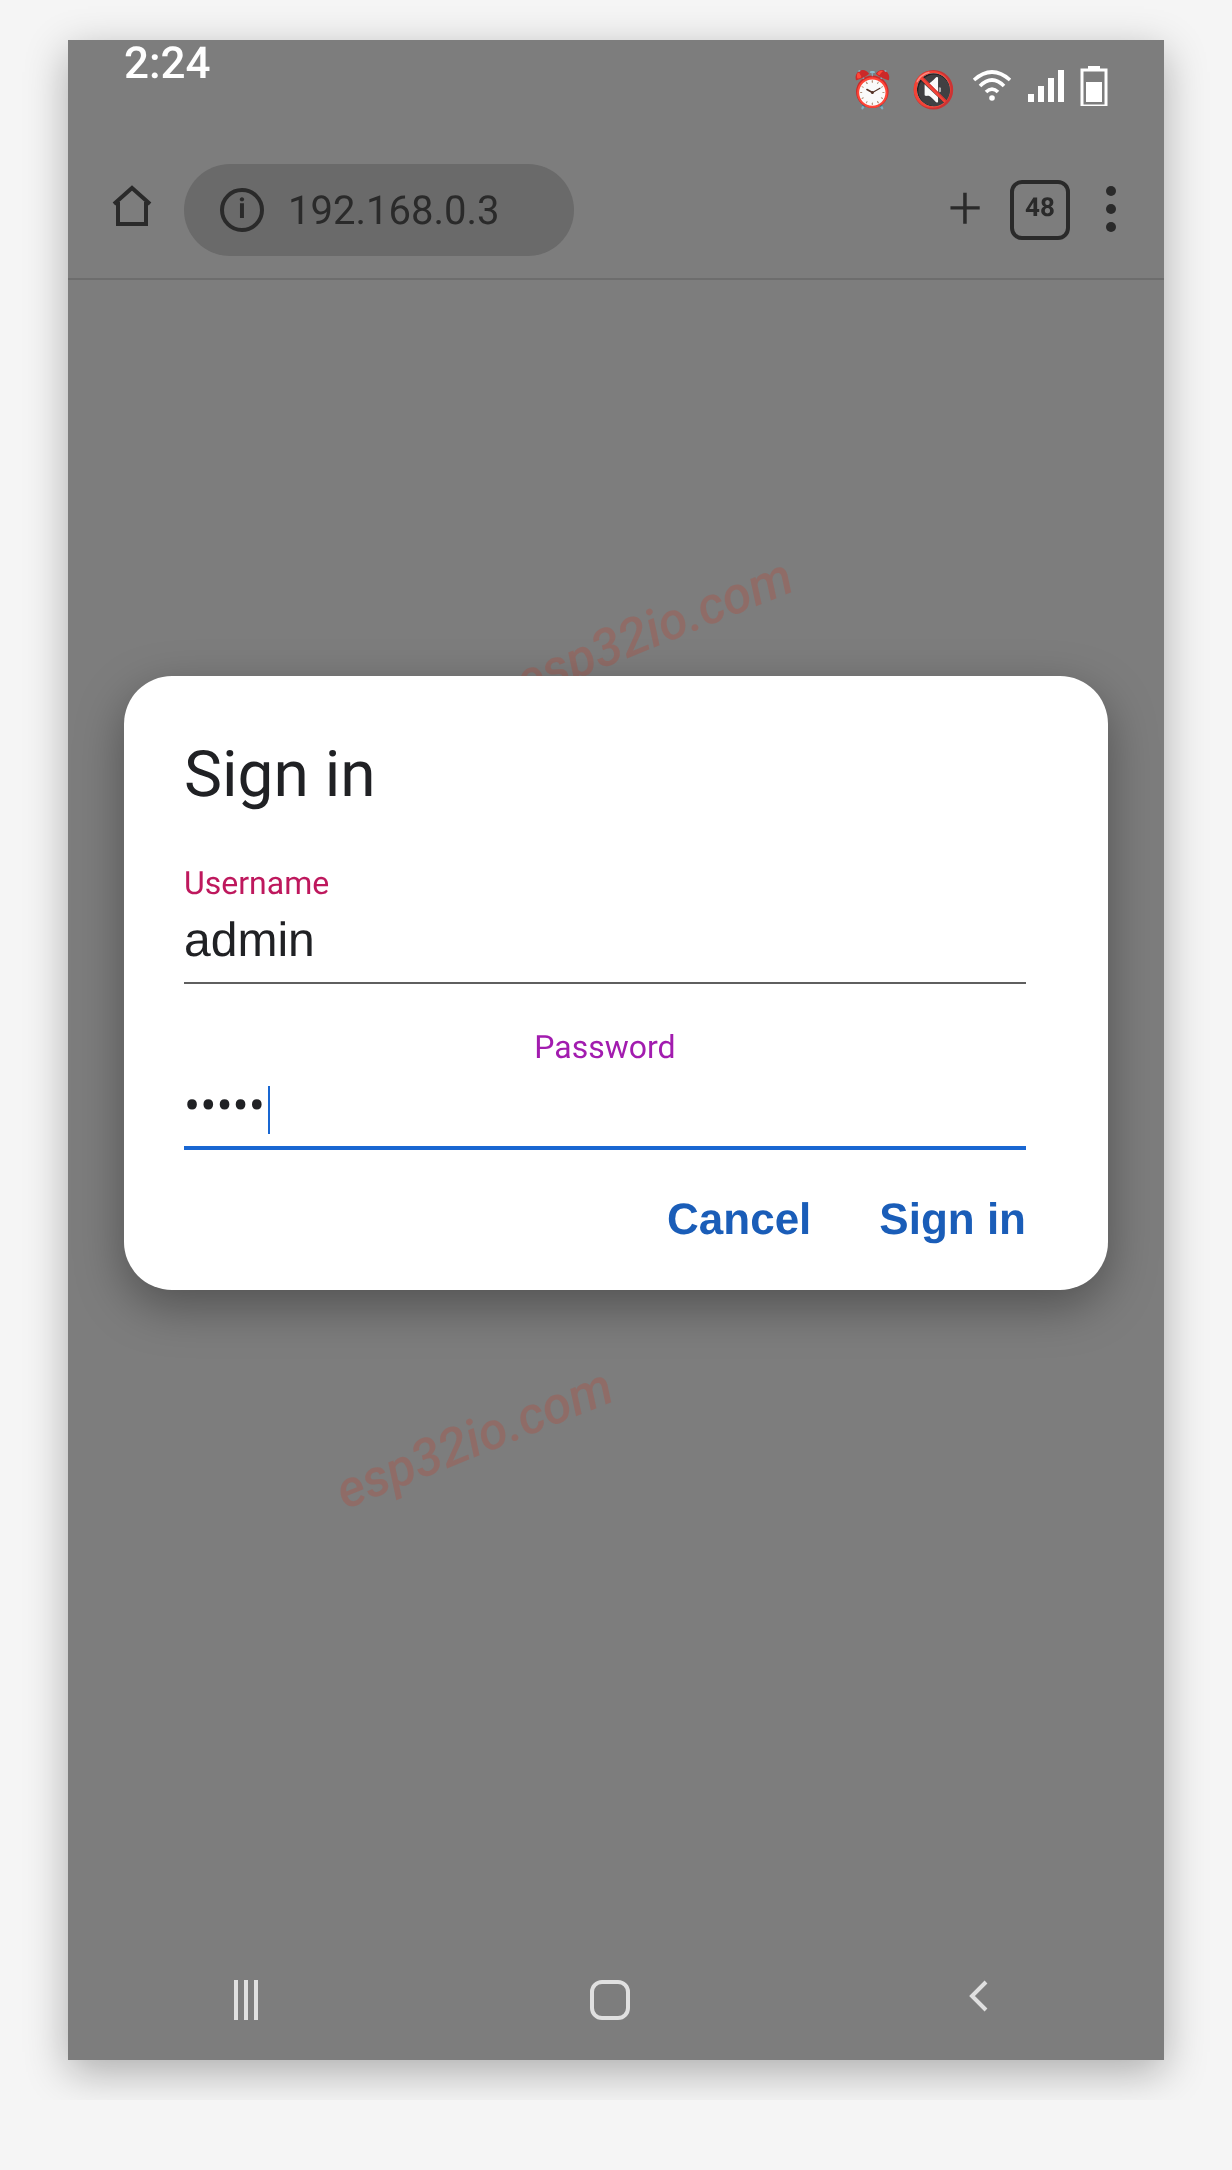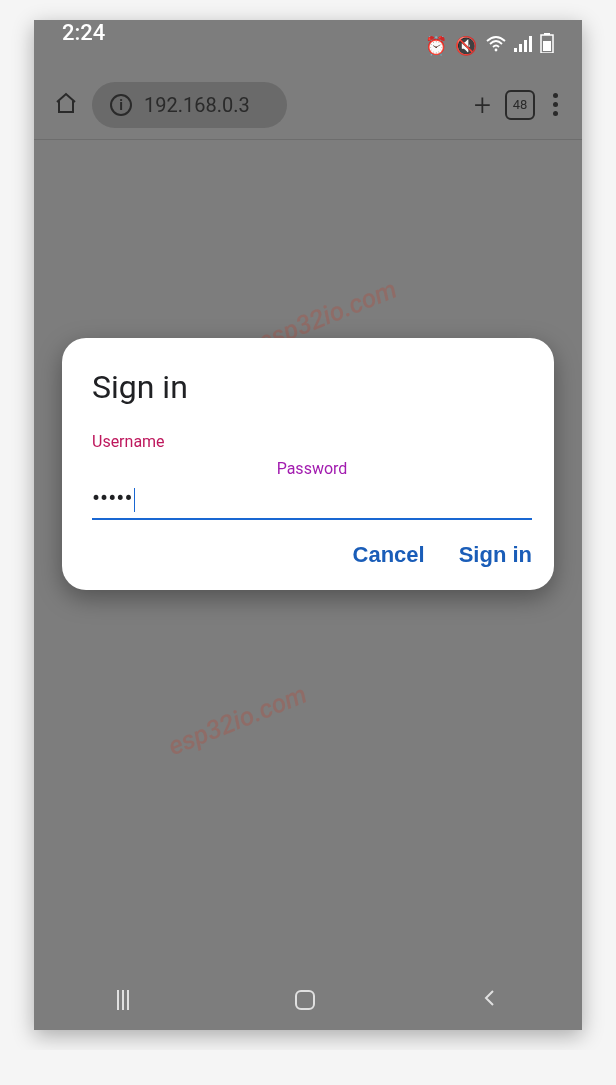--- a/index.html
+++ b/index.html
@@ -61,21 +61,21 @@
     color: #2a2a2a;
   }
   .url-text { color: #2a2a2a; font-size: 20px; }
   .spacer { flex: 1; }
   .plus-icon { font-size: 30px; color: #2a2a2a; font-weight: 300; }
   .tab-count {
     border: 2.5px solid #2a2a2a;
     border-radius: 6px;
     width: 30px; height: 30px;
     display: flex; justify-content: center; align-items: center;
-    font-size: 13px; font-weight: normal; color: #2a2a2a;
+    font-size: 13px; font-weight: bold; color: #2a2a2a;
   }
   .kebab { display: flex; flex-direction: column; gap: 4px; padding: 4px; }
   .kebab span { width: 5px; height: 5px; background: #2a2a2a; border-radius: 50%; }
   .content-area {
     position: absolute;
     top: 120px; left: 0; right: 0; bottom: 60px;
     display: flex;
     justify-content: center;
     align-items: flex-start;
   }
@@ -89,21 +89,21 @@
     pointer-events: none;
   }
   .wm1 { top: 160px; left: 220px; }
   .wm2 { top: 565px; left: 130px; }
   .dialog {
     position: absolute;
     top: 198px;
     left: 28px; right: 28px;
     background: #fff;
     border-radius: 24px;
-    padding: 30px 22px 22px 30px;
+    padding: 30px 41px 22px 30px;
     box-shadow: 0 8px 24px rgba(0,0,0,0.35);
   }
   .dialog-title { font-size: 32px; color: #202124; margin-bottom: 26px; font-weight: 400; }
   .dialog-msg { font-size: 19px; color: #3c4043; line-height: 1.35; margin-bottom: 10px; }
   .field-label { font-size: 16px; color: #be185d; margin-top: 8px; }
   .field-label.active { color: #a21caf; text-align: center; }
   .field-input {
     width: 100%;
     border: none;
     border-bottom: 1.5px solid #5f5f5f;
@@ -204,20 +204,21 @@
       </div>
   </div>
 
   <div class="content-area">
     <div class="watermark wm1">esp32io.com</div>
     <div class="watermark wm2">esp32io.com</div>
 
     <div class="dialog">
       <div class="dialog-title">Sign in</div>
       <div class="field-label">Username</div>
+      <input class="field-input" type="text" value="admin" style="">
       <div class="field-label active">Password</div>
       <div class="field-input active"><span>•••••</span><span class="cursor"></span></div>
       <div class="dialog-actions">
         <button class="dialog-btn">Cancel</button>
         <button class="dialog-btn">Sign in</button>
       </div>
     </div>
   </div>
 
   <div class="nav-bar">

